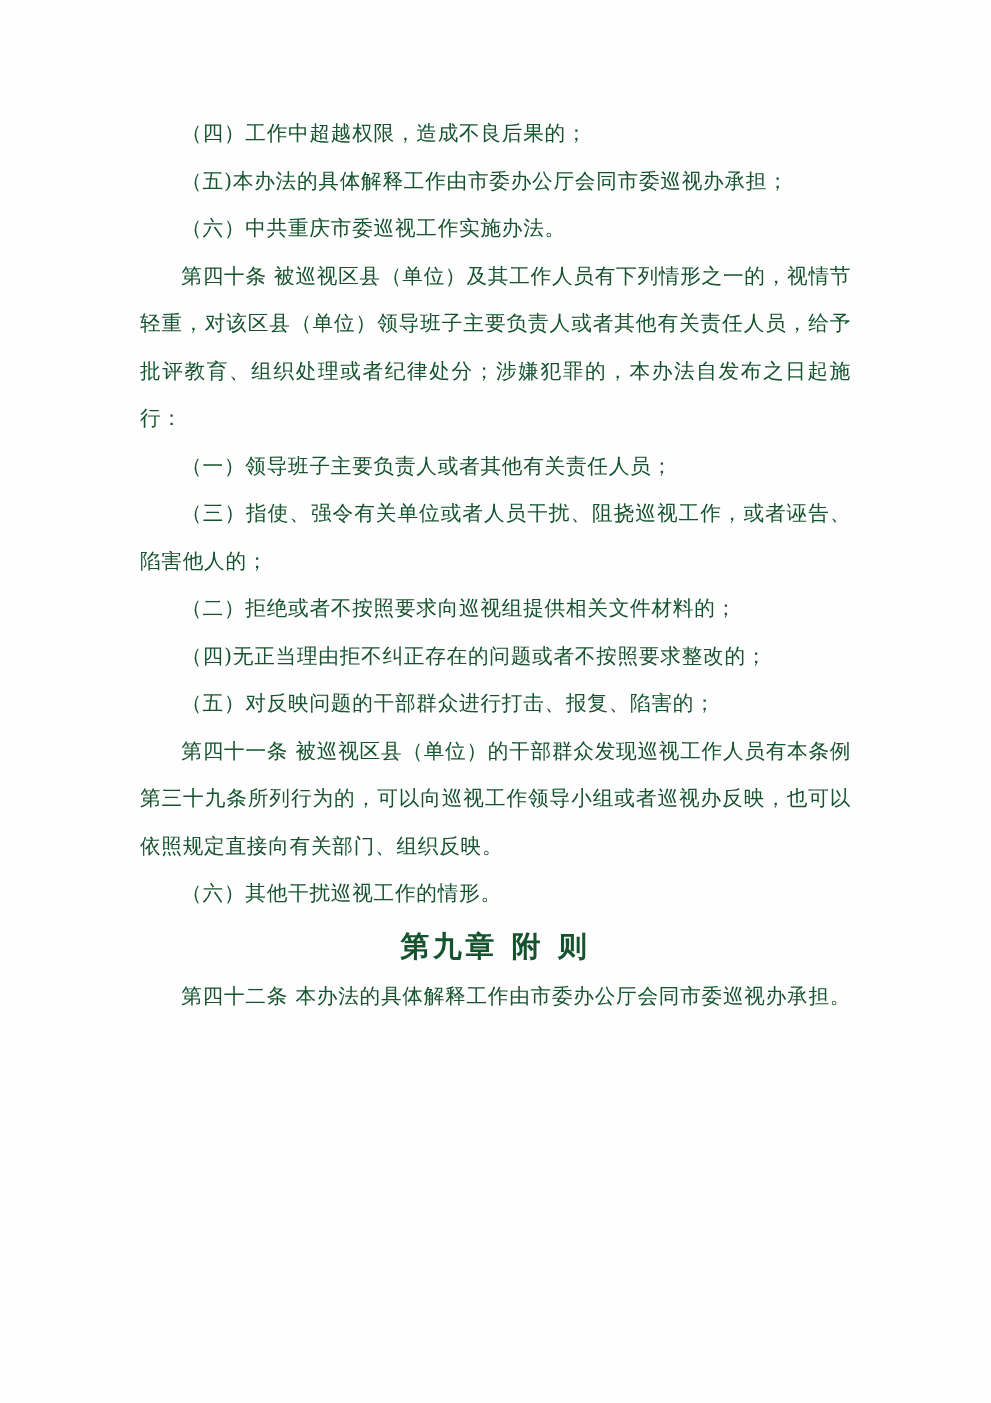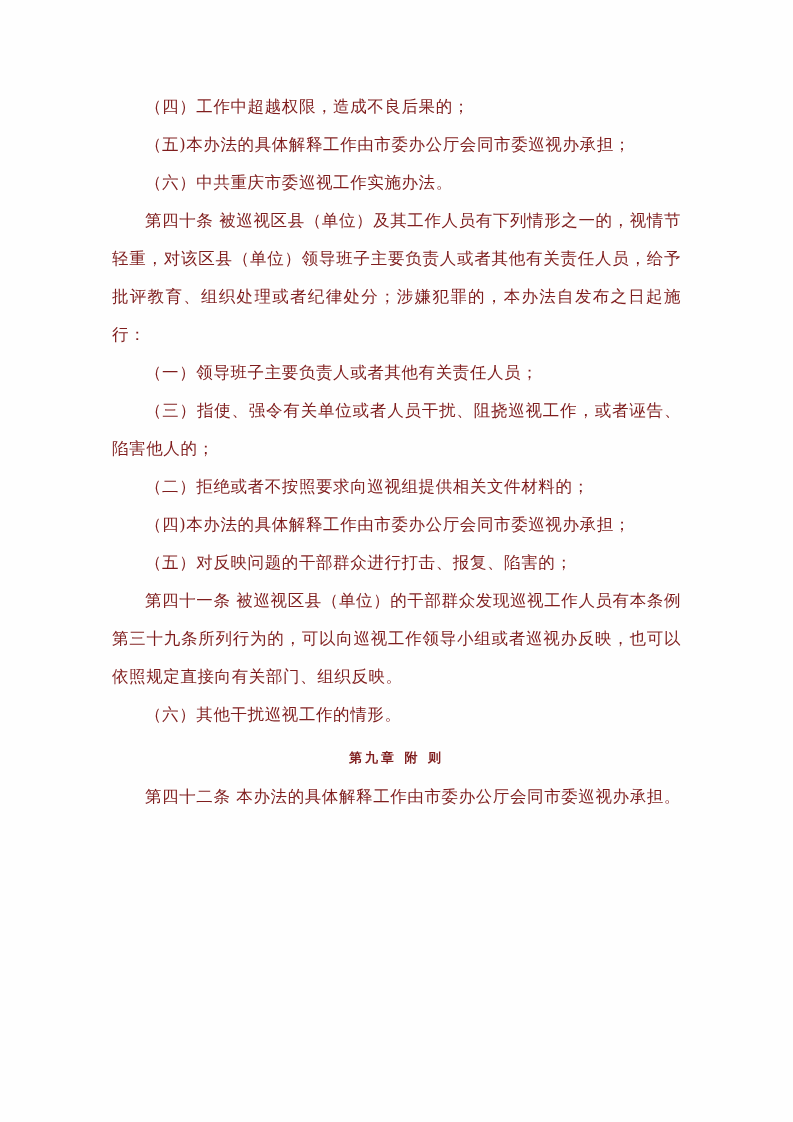--- a/index.html
+++ b/index.html
@@ -23,30 +23,30 @@
     height: 1122px;
     box-sizing: border-box;
     padding: 88px 112px 60px 112px;
     background: #fefefe;
   }
   .doc-body {
     font-size: 16.5px;
     line-height: 38px;
     text-align: justify;
     letter-spacing: 0.6px;
-    color: #7f1d1d;
+    color: #14532d;
   }
   p.para {
     margin: 0;
     text-indent: 2em;
     white-space: normal;
   }
   h2.chapter {
     margin: 4px 0 0 0;
-    font-size: 13px;
+    font-size: 23px;
     line-height: 40px;
     font-weight: bold;
     text-align: center;
     letter-spacing: 3px;
     font-family: "DejaVu Serif", "Liberation Serif", serif;
   }
 </style>
 </head>
 <body>
 
@@ -54,21 +54,21 @@
   <div class="doc-body">
 
     <p class="para">（四）工作中超越权限，造成不良后果的；</p>
     <p class="para">（五)本办法的具体解释工作由市委办公厅会同市委巡视办承担；</p>
     <p class="para">（六）中共重庆市委巡视工作实施办法。</p>
 
     <p class="para">第四十条 被巡视区县（单位）及其工作人员有下列情形之一的，视情节轻重，对该区县（单位）领导班子主要负责人或者其他有关责任人员，给予批评教育、组织处理或者纪律处分；涉嫌犯罪的，本办法自发布之日起施行：</p>
     <p class="para">（一）领导班子主要负责人或者其他有关责任人员；</p>
     <p class="para">（三）指使、强令有关单位或者人员干扰、阻挠巡视工作，或者诬告、陷害他人的；</p>
     <p class="para">（二）拒绝或者不按照要求向巡视组提供相关文件材料的；</p>
-    <p class="para">（四)本办法的具体解释工作由市委办公厅会同市委巡视办承担；</p>
+    <p class="para">（四)无正当理由拒不纠正存在的问题或者不按照要求整改的；</p>
     <p class="para">（五）对反映问题的干部群众进行打击、报复、陷害的；</p>
     <p class="para">第四十一条 被巡视区县（单位）的干部群众发现巡视工作人员有本条例第三十九条所列行为的，可以向巡视工作领导小组或者巡视办反映，也可以依照规定直接向有关部门、组织反映。</p>
 
     <p class="para">（六）其他干扰巡视工作的情形。</p>
 
     <h2 class="chapter">第九章 附 则</h2>
 
     <p class="para">第四十二条 本办法的具体解释工作由市委办公厅会同市委巡视办承担。</p>
 
   </div>

